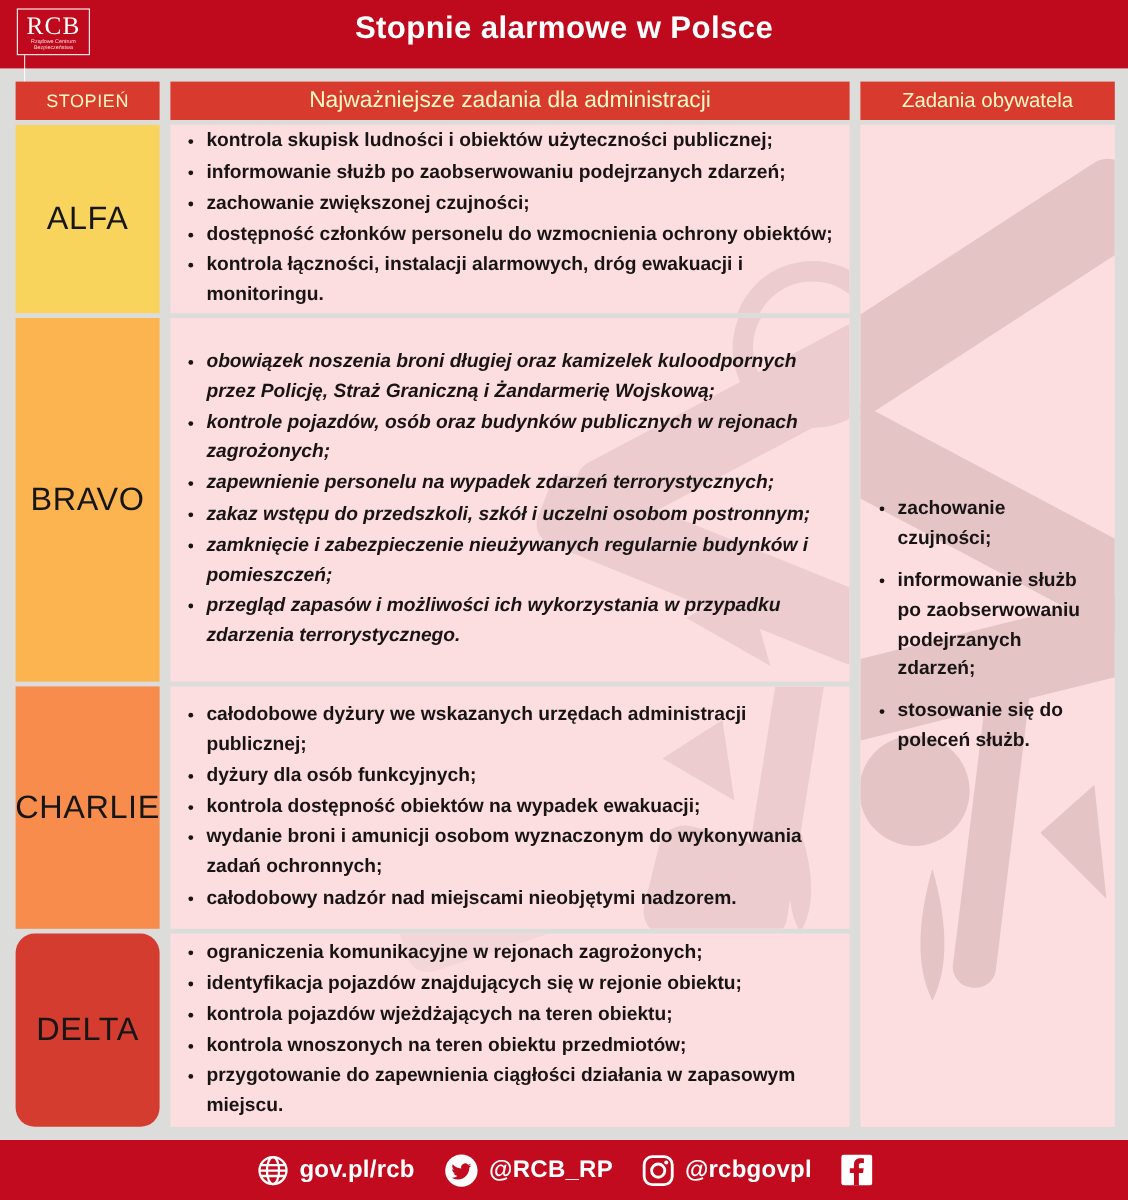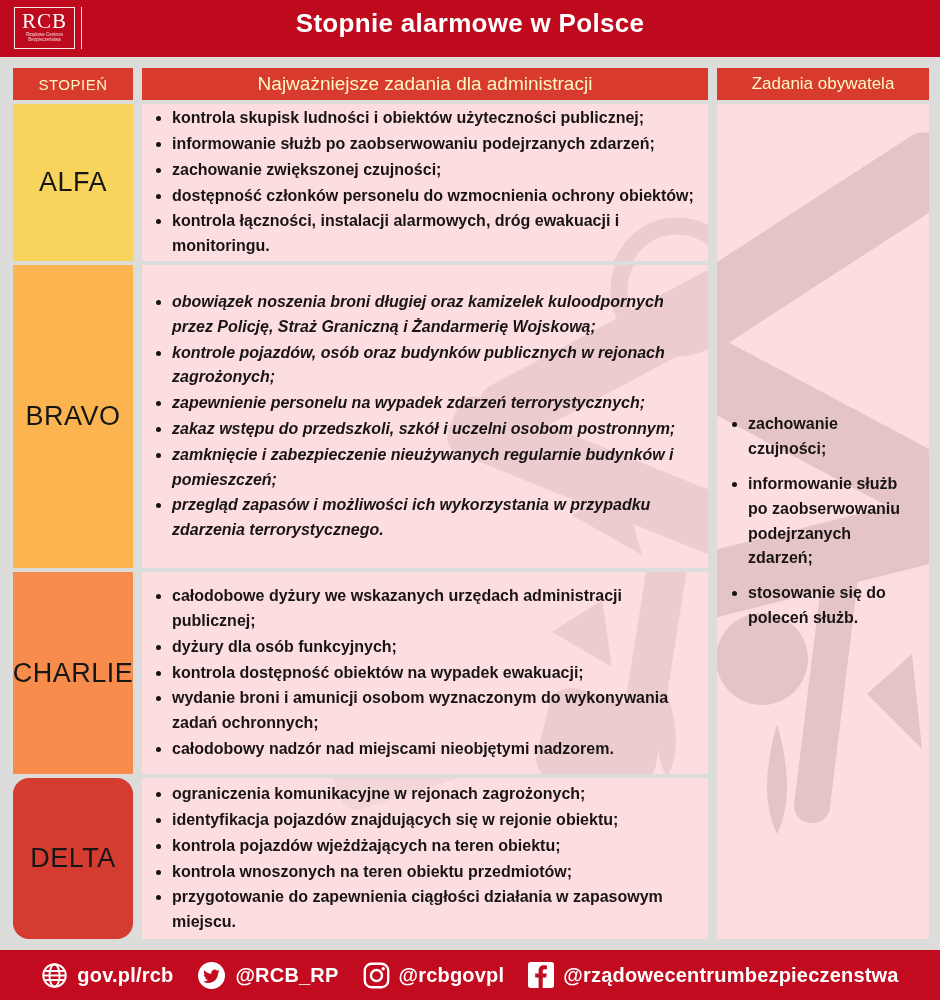--- a/index.html
+++ b/index.html
@@ -8,21 +8,21 @@
     background:#dcdcda;
     font-family:"Liberation Sans",sans-serif;
     -webkit-font-smoothing:antialiased;
   }
   
   .banner{
     position:absolute;top:0;left:0;width:940px;height:57px;
     background:#be0a1c;
   }
   .logo{
-    position:absolute;left:14px;top:7px;display:flex;align-items:stretch;
+    position:absolute;left:14px;top:7px;display:flex;align-items:stretch;flex-direction:column;
   }
   .logo-box{
     border:1px solid rgba(255,255,255,.9);
     padding:2px 7px 3px;min-width:40px;text-align:center;color:#fff;
   }
   .logo-rcb{
     font-family:"Liberation Serif",serif;font-size:21px;line-height:22px;letter-spacing:1px;
   }
   .logo-sub{
     font-size:4.5px;line-height:5px;color:rgba(255,255,255,.85);white-space:nowrap;
@@ -213,15 +213,14 @@
       <circle cx="18" cy="6" r="1.5" fill="#fff" stroke="none"></circle>
     </svg>
     <span class="social-label">@rcbgovpl</span>
   </div>
 
   <div class="social">
     <svg class="sicon" width="26" height="26" viewBox="0 0 24 24">
       <rect x="0" y="0" width="24" height="24" rx="2.5" fill="#fff"></rect>
       <path fill="#c20b1e" d="M15.4 6.6h2.1V3.2c-.9-.1-1.9-.2-2.9-.2-2.9 0-4.8 1.8-4.8 5v2.7H6.6v3.6h3.2V24h3.8v-9.7h3.2l.5-3.6h-3.7V8.4c0-1.1.3-1.8 1.8-1.8z"></path>
     </svg>
-    <span class="social-label">@rządowecentrumbezpieczenstwa</span>
   </div>
 </div>
 
 </body></html>

